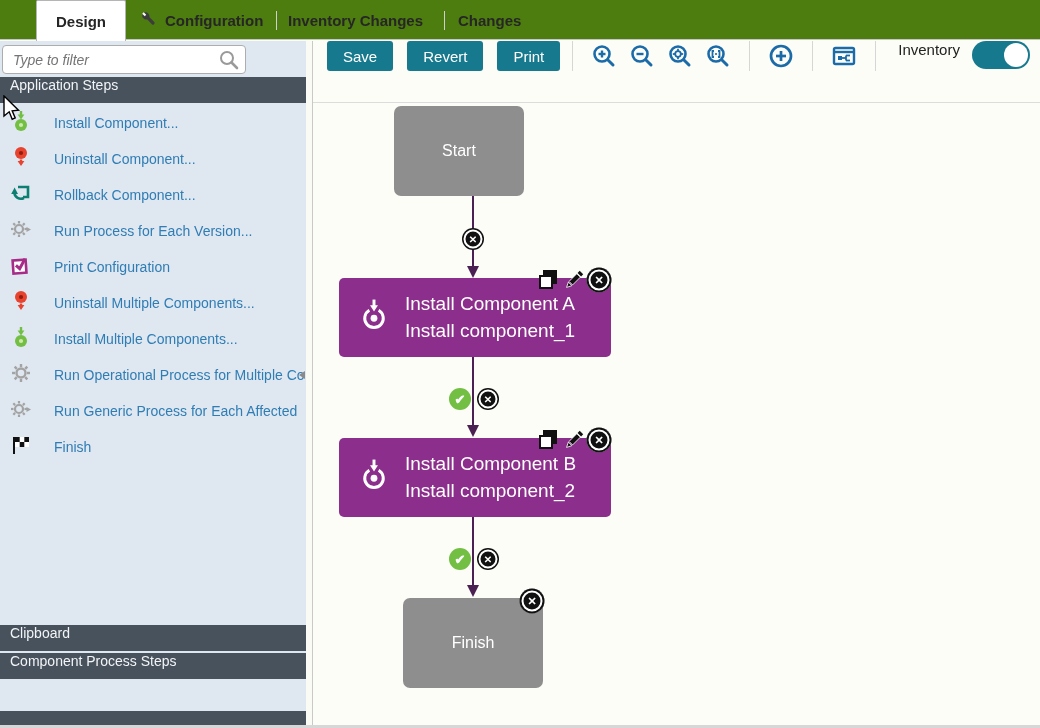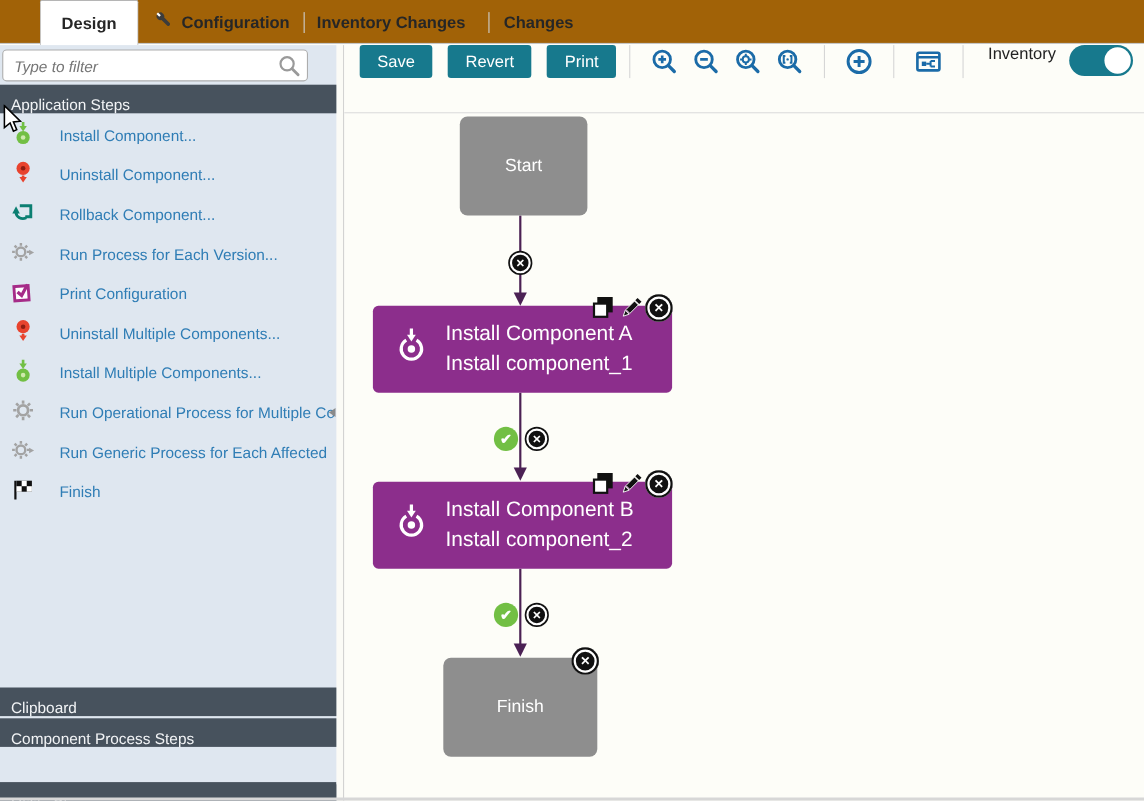--- a/index.html
+++ b/index.html
@@ -2,40 +2,40 @@
 <html><head>
 <meta charset="utf-8">
 <style>
   * { margin:0; padding:0; box-sizing:border-box; }
   html,body { width:1040px; height:728px; overflow:hidden; background:#fff;
     font-family:"Liberation Sans", sans-serif; }
   .app { position:relative; width:1040px; height:728px; background:#fdfdf8; }
 
   
   .tabbar { position:absolute; left:0; top:0; width:1040px; height:40px;
-    background:#a16207; border-bottom:1px solid #c6c6c6; z-index:5;padding-left:48px; }
+    background:#4d7c0f; border-bottom:1px solid #c6c6c6; z-index:5;padding-left:48px; }
   .tab { position:absolute; top:0; height:40px; display:flex; align-items:center;
     gap:7px; font-size:15px; font-weight:bold; color:#262626; cursor:pointer;justify-content:center; }
   .tab-active { left:36px; width:90px; justify-content:center; background:#fff;
     border:1px solid #b5b5b5; border-bottom:none; height:41px; z-index:6; border-radius:2px 2px 0 0; }
   .tab-config { left:140px; } .tab-inv { left:288px; } .tab-chg { left:458px; }
   .tabsep { position:absolute; top:11px; width:1px; height:19px; background:#cfcfcf; }
 
   
   .sidebar { position:absolute; left:0; top:41px; width:306px; height:687px;
     background:#dfe7f0; }
   .sidebar-gutter { position:absolute; left:306px; top:41px; width:7px; height:687px;
     background:#fbfbf6; border-right:1px solid #c9c9c9; }
-  .filterwrap { position:absolute; left:2px; top:4px; width:278px; height:29px; }
+  .filterwrap { position:absolute; left:2px; top:4px; width:244px; height:29px; }
   .filterwrap input { width:100%; height:100%; border:1px solid #adadad; border-radius:4px;
     background:#fff; font-family:"Liberation Sans", sans-serif; font-style:italic;
     font-size:14px; color:#555; padding:0 34px 0 10px; outline:none; }
   .filter-search { position:absolute; right:6px; top:4px; }
   .sec-head { background:#47525d; color:#f2f4f6; font-size:14px; height:26px;
-    display:flex; align-items:flex-end; padding-left:10px; cursor:pointer; }
+    display:flex; align-items:flex-start; padding-left:10px; cursor:pointer; }
   .sec-head-top { position:absolute; left:0; top:36px; width:306px; }
   .steplist { position:absolute; left:0; top:64px; width:306px; }
   .stepitem { height:36px; display:flex; align-items:center; padding-left:10px;
     gap:22px; cursor:pointer; position:relative; }
   .stepitem .lbl { color:#2f7db5; font-size:14px; white-space:nowrap; overflow:hidden; }
   .trunc-marker { position:absolute; right:1px; top:14px; width:0; height:0;
     border-top:4px solid transparent; border-bottom:4px solid transparent;
     border-right:6px solid #8a8a8a; }
   .accordion { position:absolute; left:0; width:306px; }
   .acc-1 { top:584px; } .acc-2 { top:612px; } .acc-3 { top:672px; }
@@ -58,21 +58,21 @@
     position:relative; cursor:pointer; margin-right:8px; }
   .toggle .knob { position:absolute; right:2px; top:2px; width:24px; height:24px;
     border-radius:50%; background:#fff; }
 
   
   .diagram { position:absolute; left:0; top:47px; width:727px; height:640px; }
   .edges { position:absolute; left:0; top:0; pointer-events:none; }
   .node { position:absolute; border-radius:7px; color:#fff; display:flex;
     align-items:center; justify-content:center; cursor:pointer; }
   .node-gray { background:#8e8e8e; font-size:16px; }
-  .n-start { left:105px; top:18px; width:116px; height:90px; }
+  .n-start { left:81px; top:18px; width:130px; height:90px; }
   .n-finish { left:90px; top:510px; width:140px; height:90px; }
   .node-purple { background:#8c2e8c; border-radius:5px; justify-content:flex-start;
     padding-left:18px; gap:14px; }
   .n-a { left:26px; top:190px; width:272px; height:79px; }
   .n-b { left:26px; top:350px; width:272px; height:79px; }
   .node-purple .txt { font-size:19px; line-height:1.4; }
   .ctr { position:absolute; transform:translate(-50%,-50%); display:flex;
     align-items:center; justify-content:center; cursor:pointer; }
   .edge-x { width:19px; height:19px; border-radius:50%; background:#111;
     border:2px solid #fff; box-shadow:0 0 0 1.5px #111; color:#fff; font-size:10px;

